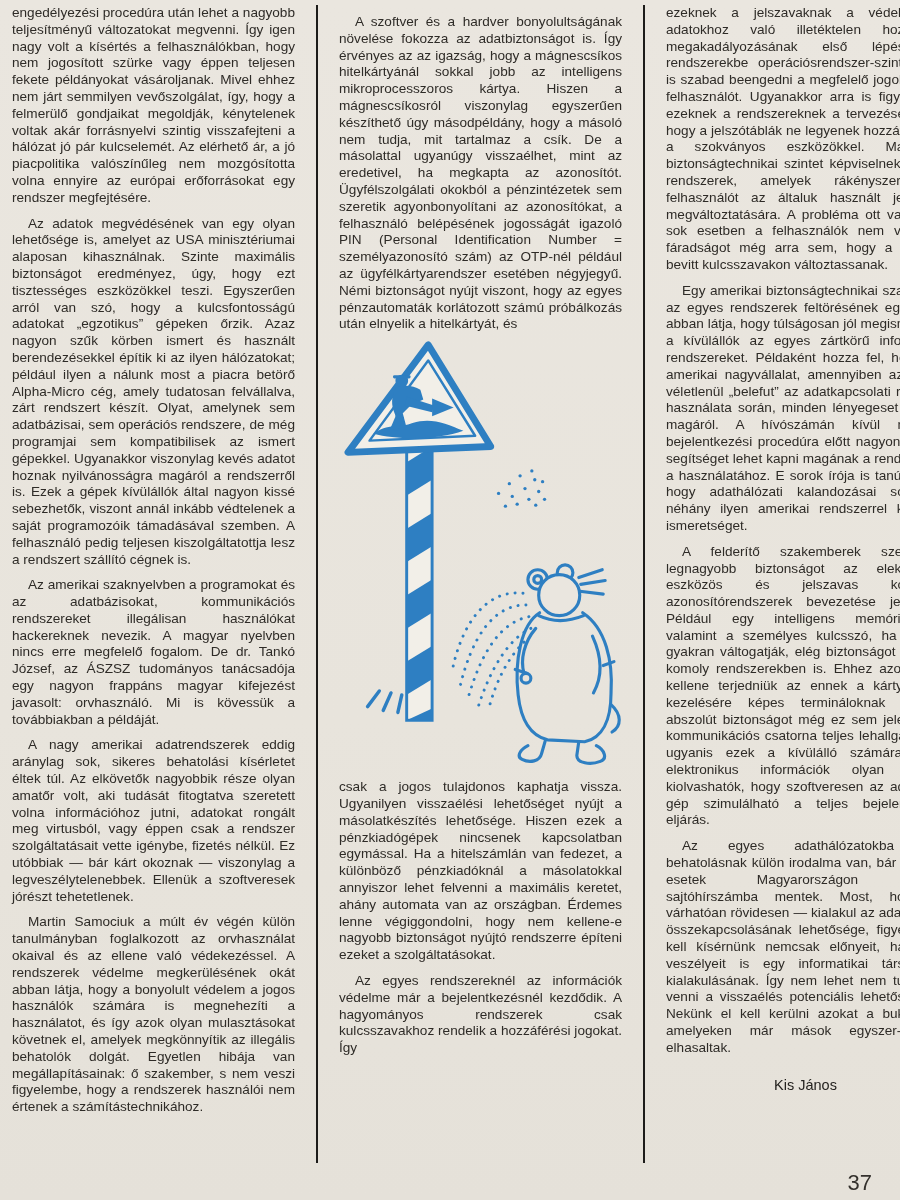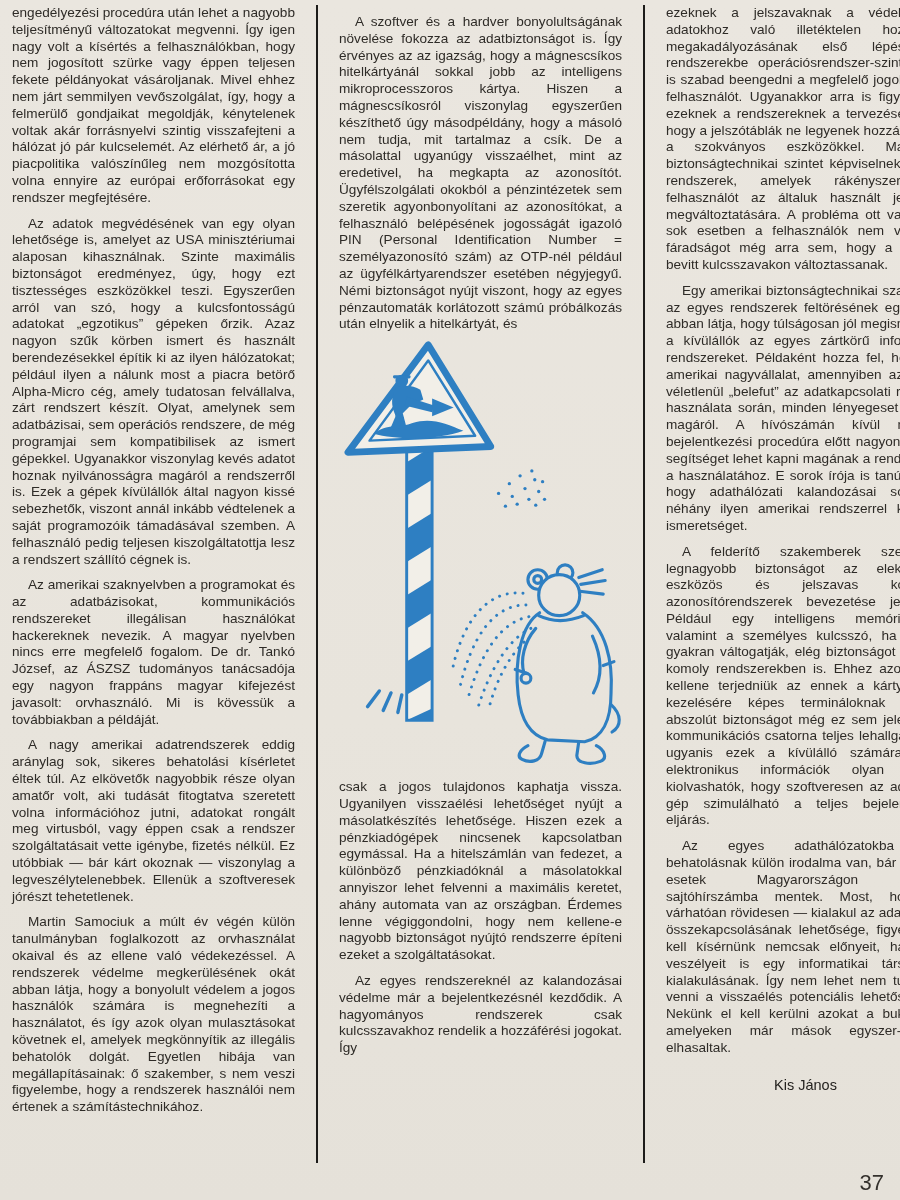--- a/index.html
+++ b/index.html
@@ -39,21 +39,21 @@
   .author{
     margin-top:20px;
     padding-right:4px;
     text-align:center;
     font-weight:normal;
     font-size:14.5px;
     color:#252320;
   }
   .page-number{
     position:absolute;
-    right:16px;bottom:4px;
+    right:28px;bottom:4px;
     font-size:22px;
     color:#34312d;
   }
 </style>
 </head>
 <body>
 
 <div class="page">
   <div class="cols">
 
@@ -142,21 +142,21 @@
           <path d="M86,70 C96,92 96,112 87,128"></path>
           <line x1="7" y1="104" x2="19" y2="108"></line>
           <line x1="97" y1="100" x2="108" y2="96"></line>
           <path d="M38,176 L34,190 C32,198 22,200 14,196 C8,193 12,186 20,182"></path>
           <path d="M72,178 L70,192 C70,200 84,202 94,198 C102,195 98,186 90,182"></path>
           <path d="M105,140 C116,150 116,162 106,168"></path>
         </g>
       </svg>
 
       <p class="cont">csak a jogos tulajdonos kaphatja vissza. Ugyanilyen visszaélési lehetőséget nyújt a másolatkészítés lehetősége. Hiszen ezek a pénzkiadógépek nincsenek kapcsolatban egymással. Ha a hitelszámlán van fedezet, a különböző pénzkiadóknál a másolatokkal annyiszor lehet felvenni a maximális keretet, ahány automata van az országban. Érdemes lenne végiggondolni, hogy nem kellene-e nagyobb biztonságot nyújtó rendszerre építeni ezeket a szolgáltatásokat.</p>
-      <p>Az egyes rendszereknél az kalandozásai védelme már a bejelentkezésnél kezdődik. A hagyományos rendszerek csak kulcsszavakhoz rendelik a hozzáférési jogokat. Így</p>
+      <p>Az egyes rendszereknél az információk védelme már a bejelentkezésnél kezdődik. A hagyományos rendszerek csak kulcsszavakhoz rendelik a hozzáférési jogokat. Így</p>
     </div>
 
     <div class="divider"></div>
 
     <div class="col">
       <p class="cont">ezeknek a jelszavaknak a védelme az adatokhoz való illetéktelen hozzáférés megakadályozásának első lépése. A rendszerekbe operációsrendszer-szintig nem is szabad beengedni a megfelelő jogok nélküli felhasználót. Ugyanakkor arra is figyelni kell ezeknek a rendszereknek a tervezése során, hogy a jelszótáblák ne legyenek hozzáférhetők a szokványos eszközökkel. Magasabb biztonságtechnikai szintet képviselnek azok a rendszerek, amelyek rákényszerítik a felhasználót az általuk használt jelszavak megváltoztatására. A probléma ott van, hogy sok esetben a felhasználók nem veszik a fáradságot még arra sem, hogy a gyárilag bevitt kulcsszavakon változtassanak.</p>
       <p>Egy amerikai biztonságtechnikai szakember az egyes rendszerek feltörésének egyik okát abban látja, hogy túlságosan jól megismerhetik a kívülállók az egyes zártkörű informatikai rendszereket. Példaként hozza fel, hogy sok amerikai nagyvállalat, amennyiben az ember véletlenül „belefut” az adatkapcsolati rendszer használata során, minden lényegeset elmond magáról. A hívószámán kívül még a bejelentkezési procedúra előtt nagyon komoly segítséget lehet kapni magának a rendszernek a használatához. E sorok írója is tanúsíthatja, hogy adathálózati kalandozásai során jó néhány ilyen amerikai rendszerrel köthetett ismeretséget.</p>
       <p>A felderítő szakemberek szerint a legnagyobb biztonságot az elektronikus eszközös és jelszavas kombinált azonosítórendszerek bevezetése jelentené. Például egy intelligens memóriakártya, valamint a személyes kulcsszó, ha kellően gyakran váltogatják, elég biztonságot nyújthat komoly rendszerekben is. Ehhez azonban el kellene terjedniük az ennek a kártyának a kezelésére képes termináloknak is. De abszolút biztonságot még ez sem jelent. Egy kommunikációs csatorna teljes lehallgatásával ugyanis ezek a kívülálló számára rejtett elektronikus információk olyan szinten kiolvashatók, hogy szoftveresen az adatbanki gép szimulálható a teljes bejelentkezési eljárás.</p>
       <p>Az egyes adathálózatokba való behatolásnak külön irodalma van, bár ezek az esetek Magyarországon inkább sajtóhírszámba mentek. Most, hogy — várhatóan rövidesen — kialakul az adatbankok összekapcsolásának lehetősége, figyelemmel kell kísérnünk nemcsak előnyeit, hanem a veszélyeit is egy informatikai társadalom kialakulásának. Így nem lehet nem tudomást venni a visszaélés potenciális lehetőségeiről. Nekünk el kell kerülni azokat a buktatókat, amelyeken már mások egyszer-egyszer elhasaltak.</p>
       <div class="author">Kis János</div>

